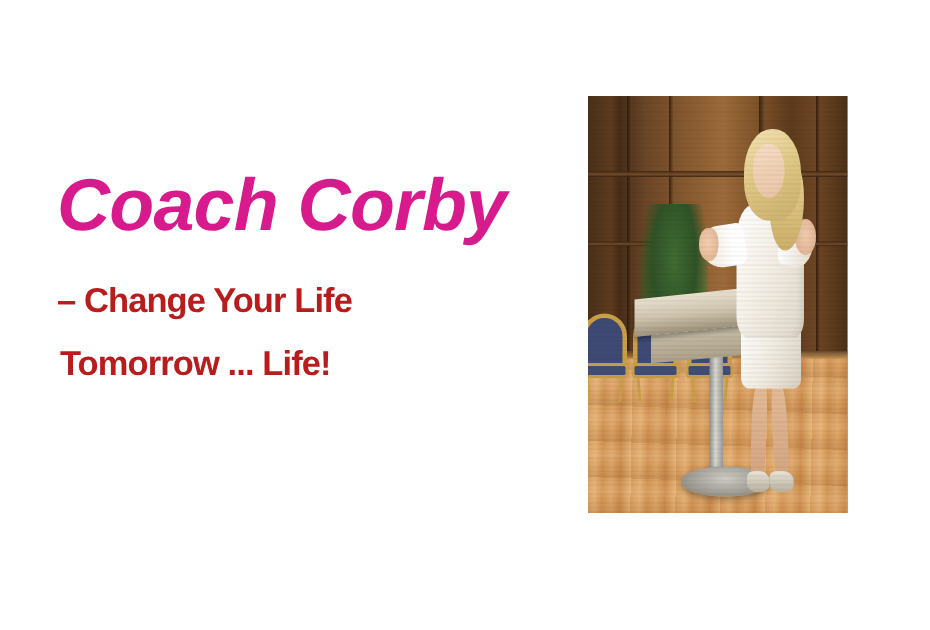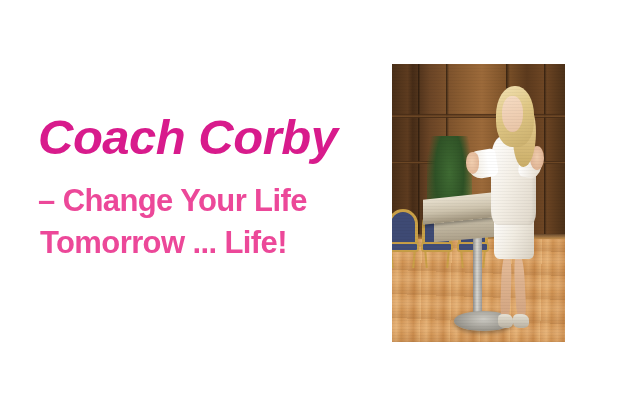--- a/index.html
+++ b/index.html
@@ -32,24 +32,24 @@
     font-size: 49px;
     line-height: 58px;
     letter-spacing: -0.5px;
     color: #d81b8c;
     margin: 0;
     white-space: nowrap;
   }
   .tagline {
     font-family: "Liberation Sans", sans-serif;
     font-weight: bold;
-    font-size: 31px;
+    font-size: 23px;
     line-height: 41px;
     letter-spacing: -0.6px;
-    color: #ec4899;
+    color: #b91c1c;
     margin: 0;
     white-space: nowrap;
   }
   .tagline-1 { margin-top: 14px; }
   .tagline-2 { margin-top: 1px; padding-left: 2px; }
 
   
   .photo {
     position: absolute;
     left: 392px;

